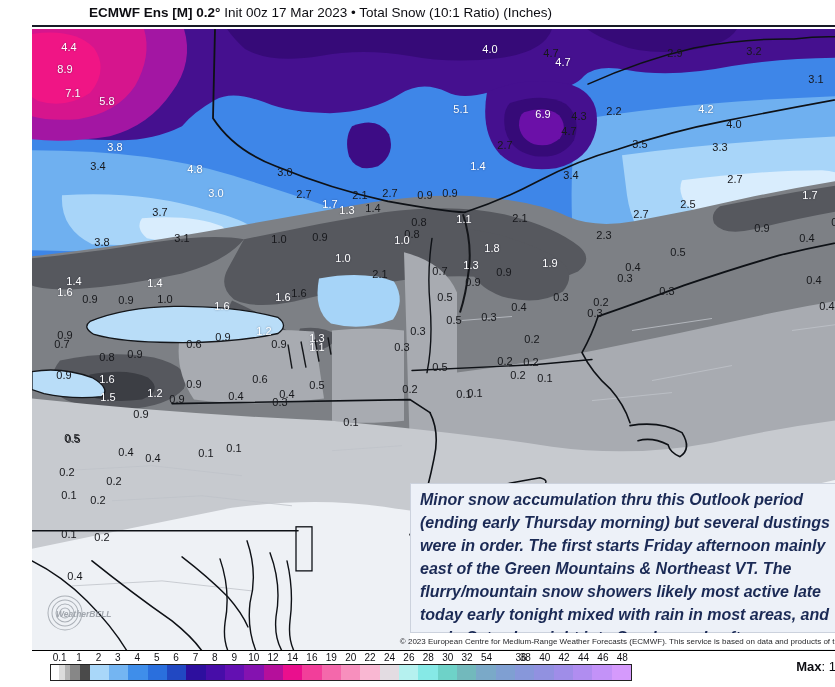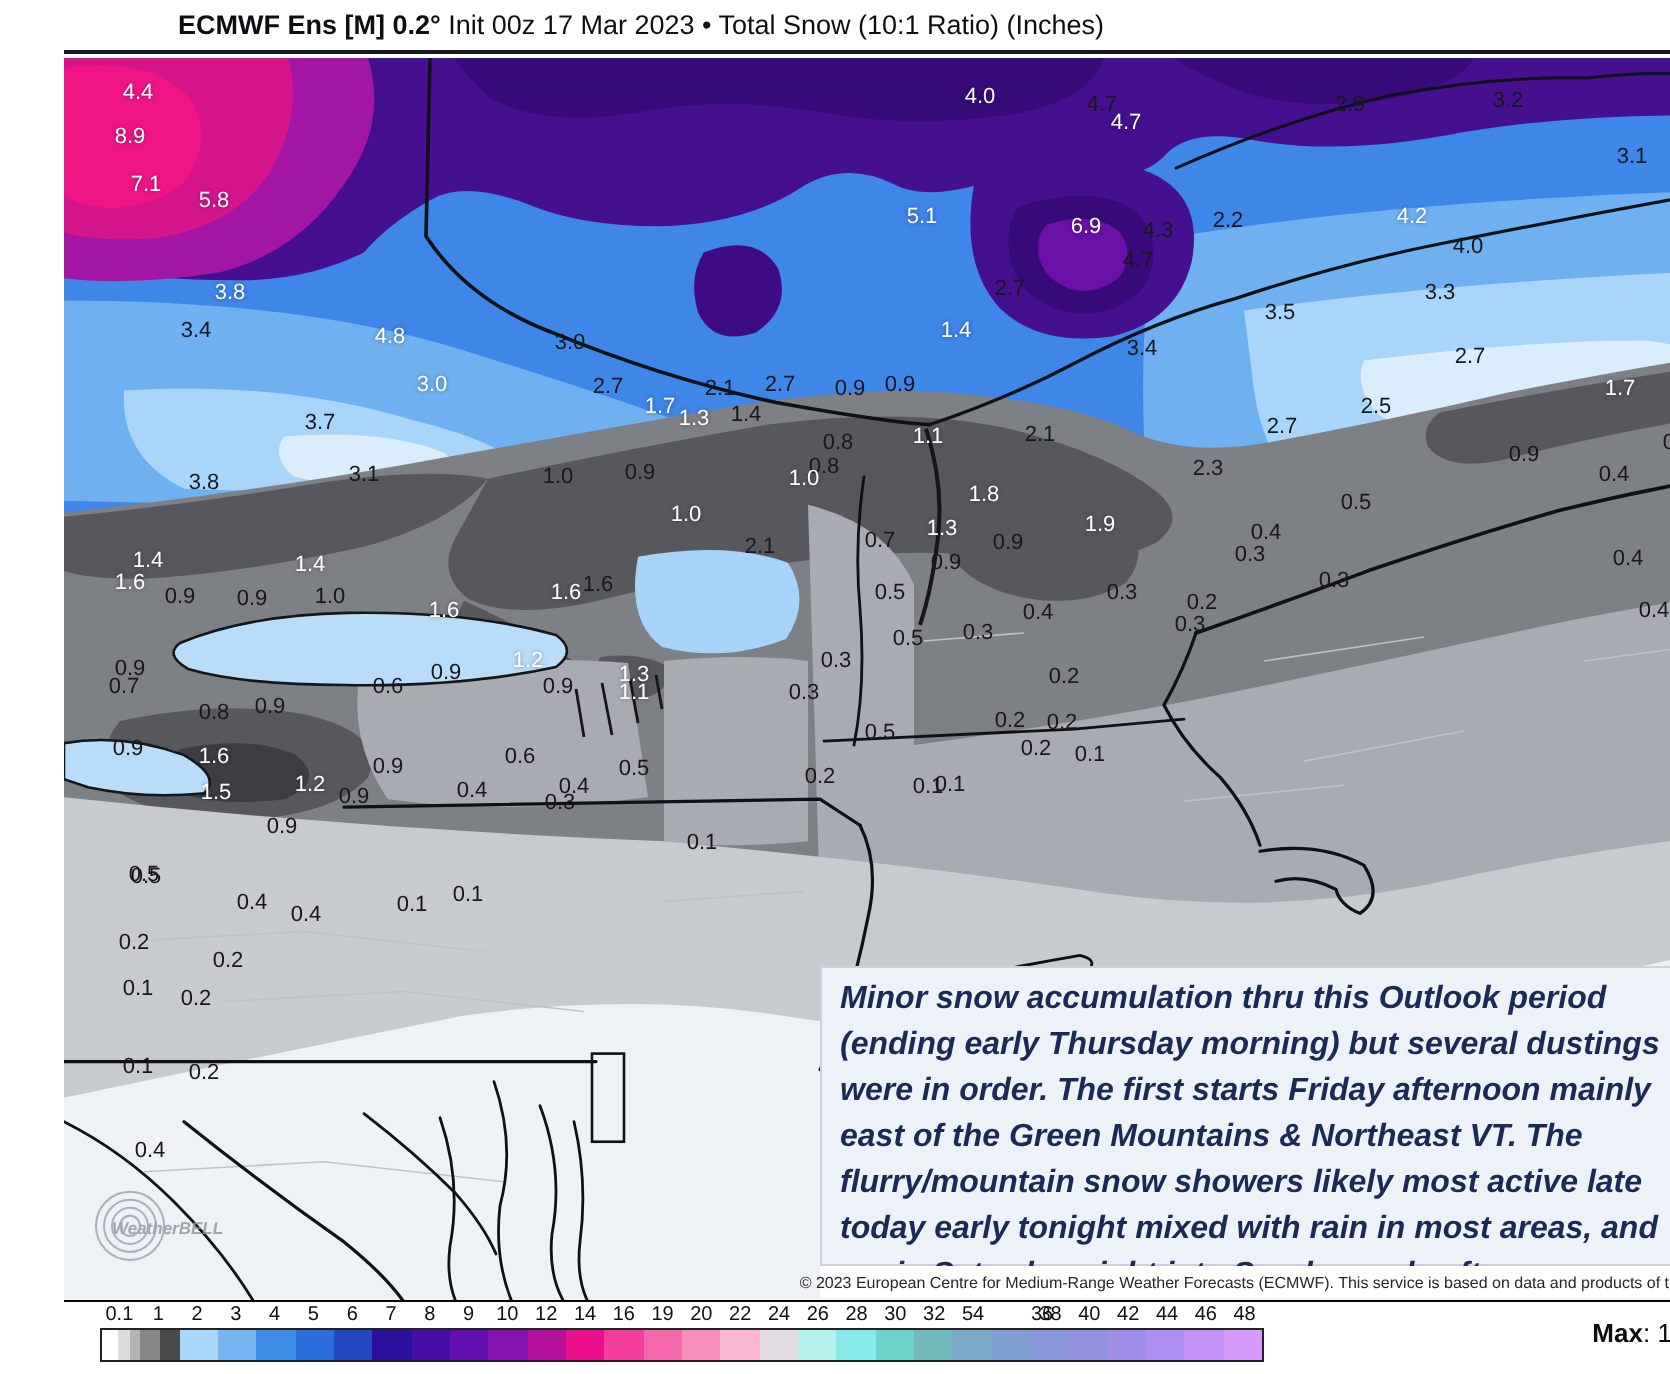--- a/index.html
+++ b/index.html
@@ -183,21 +183,21 @@
       <div class="map-label ld" style="left: 341px; top: 208px;">1.4</div>
       <div class="map-label ld" style="left: 387px; top: 222px;">0.8</div>
       <div class="map-label lw" style="left: 432px; top: 219px;">1.1</div>
       <div class="map-label ld" style="left: 488px; top: 218px;">2.1</div>
       <div class="map-label ld" style="left: 643px; top: 53px;">2.9</div>
       <div class="map-label ld" style="left: 722px; top: 51px;">3.2</div>
       <div class="map-label ld" style="left: 784px; top: 79px;">3.1</div>
       <div class="map-label ld" style="left: 582px; top: 111px;">2.2</div>
       <div class="map-label lw" style="left: 674px; top: 109px;">4.2</div>
       <div class="map-label ld" style="left: 702px; top: 124px;">4.0</div>
-      <div class="map-label ld" style="left: 608px; top: 157px;">3.5</div>
+      <div class="map-label ld" style="left: 608px; top: 144px;">3.5</div>
       <div class="map-label ld" style="left: 688px; top: 147px;">3.3</div>
       <div class="map-label ld" style="left: 703px; top: 179px;">2.7</div>
       <div class="map-label ld" style="left: 656px; top: 204px;">2.5</div>
       <div class="map-label ld" style="left: 609px; top: 214px;">2.7</div>
       <div class="map-label lw" style="left: 778px; top: 195px;">1.7</div>
       <div class="map-label ld" style="left: 807px; top: 222px;">0.7</div>
       <div class="map-label ld" style="left: 730px; top: 228px;">0.9</div>
       <div class="map-label ld" style="left: 70px; top: 242px;">3.8</div>
       <div class="map-label ld" style="left: 150px; top: 238px;">3.1</div>
       <div class="map-label ld" style="left: 247px; top: 239px;">1.0</div>

